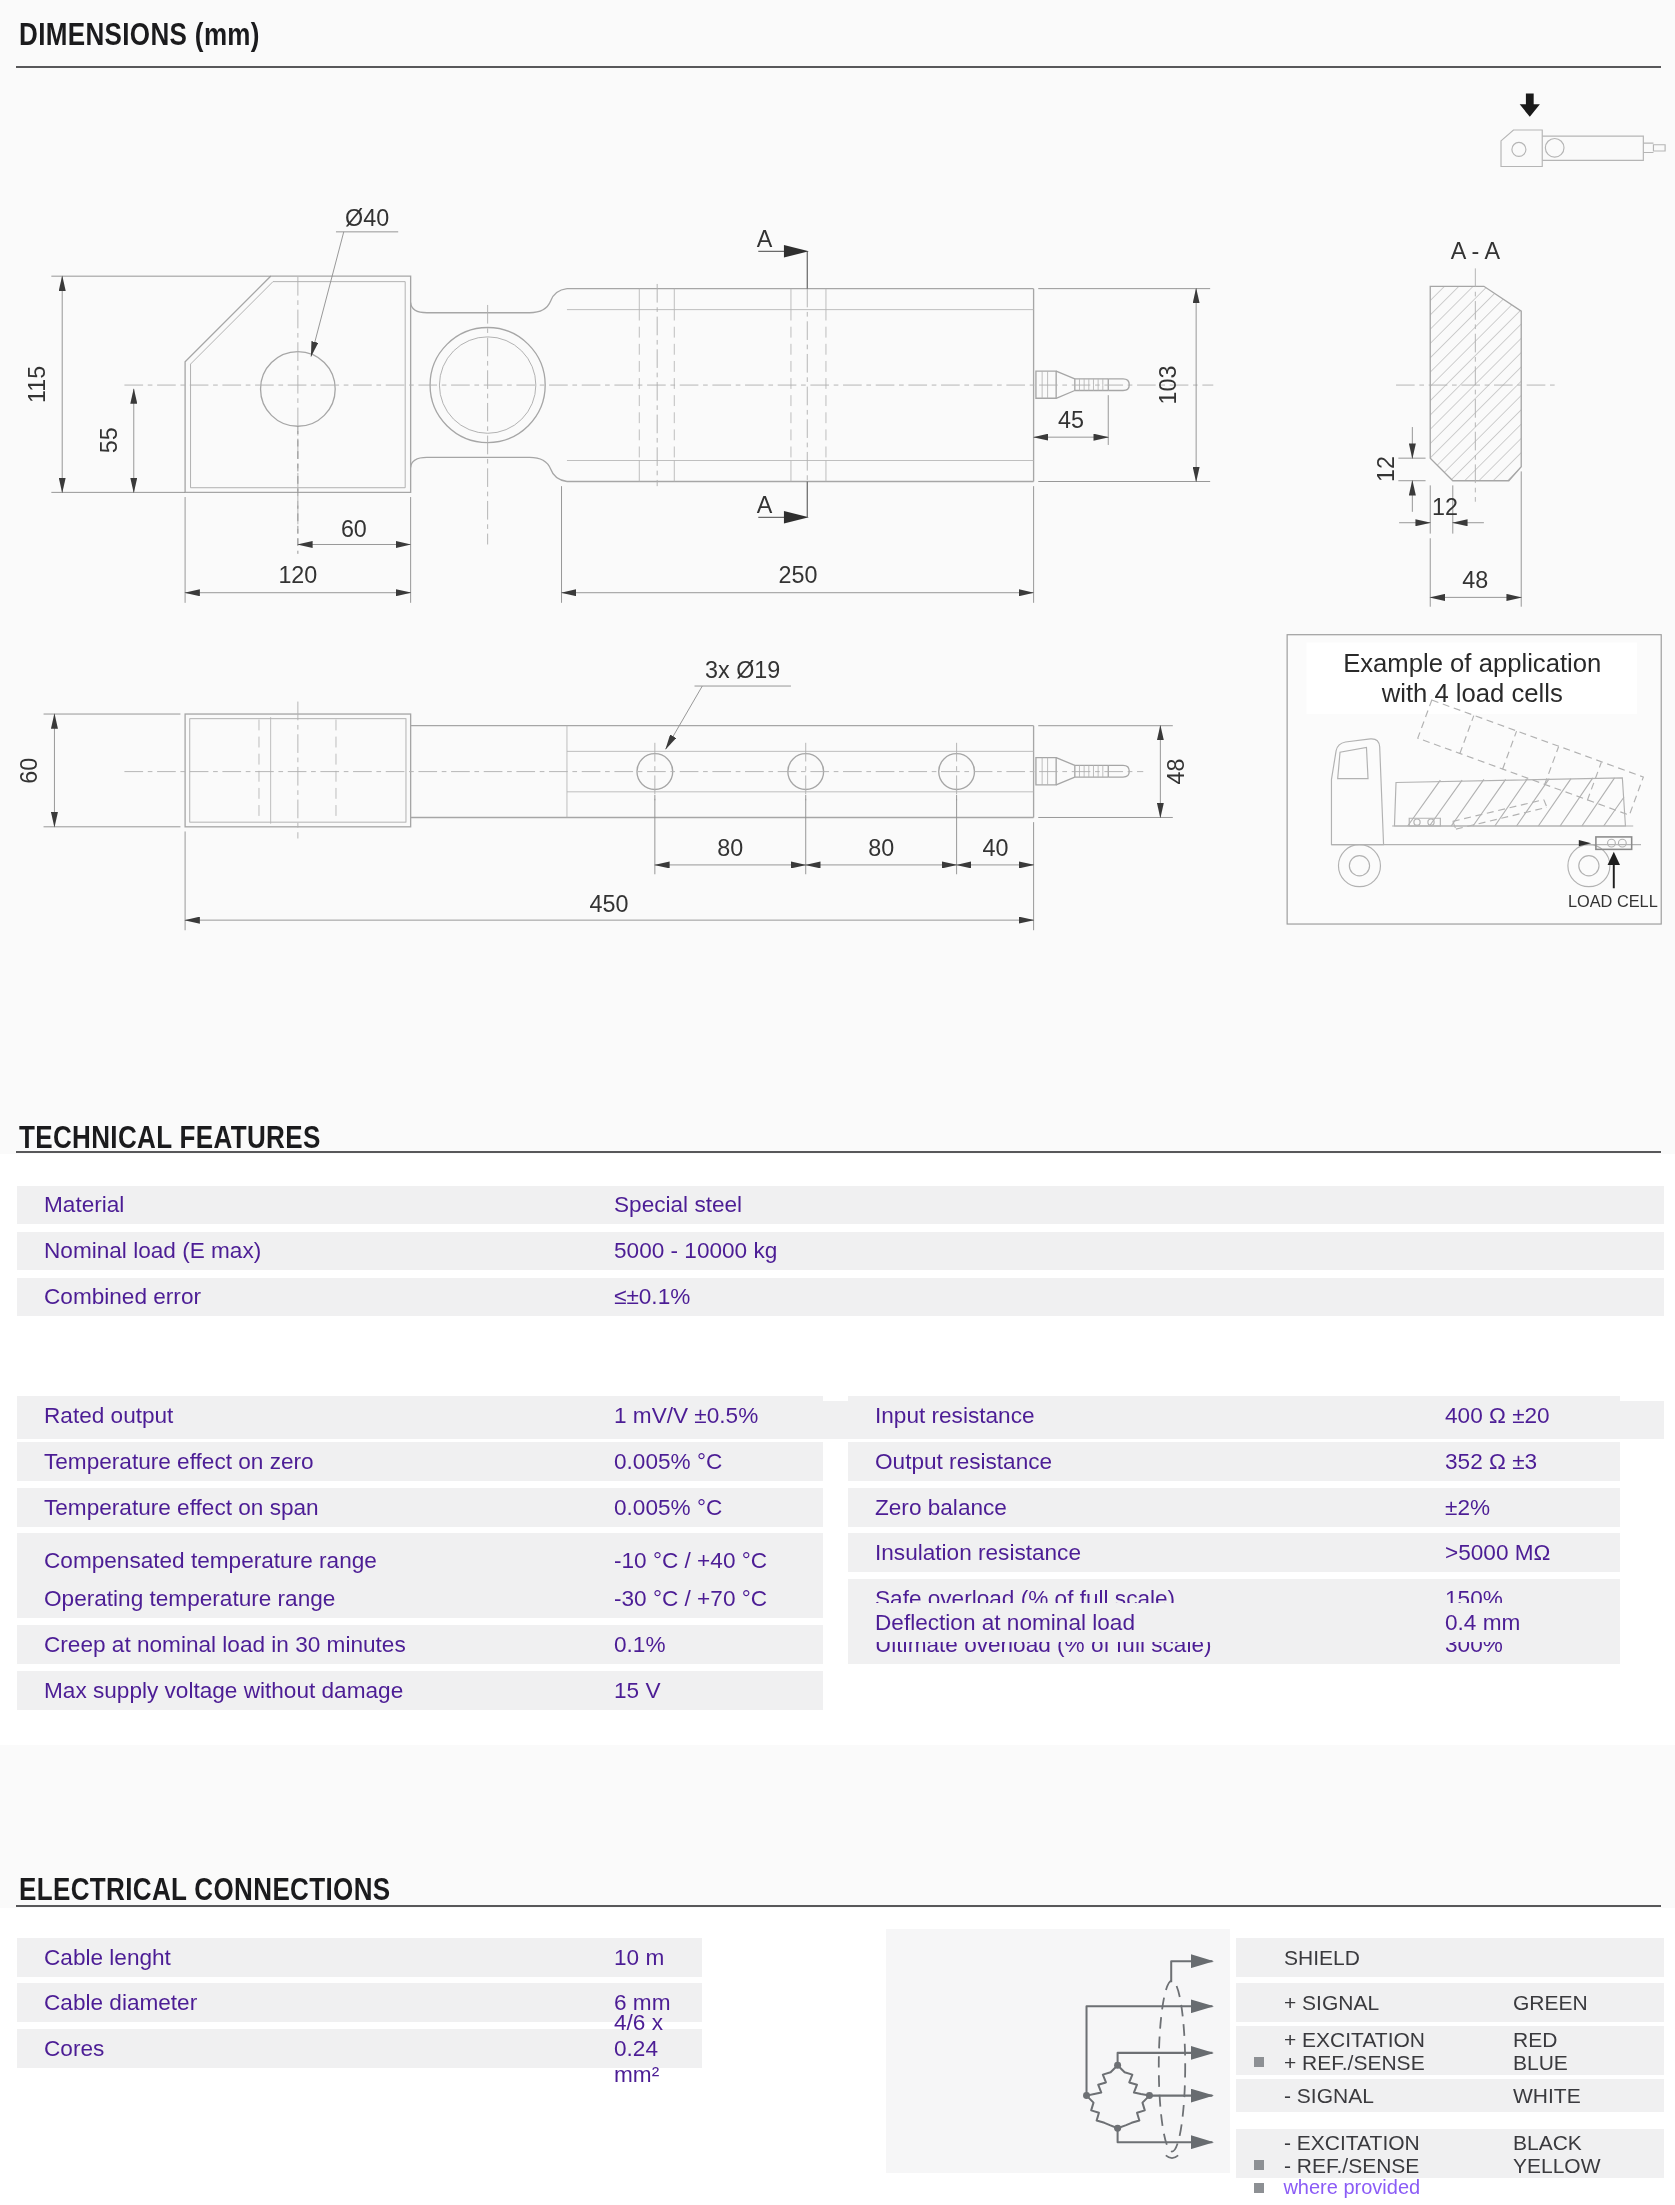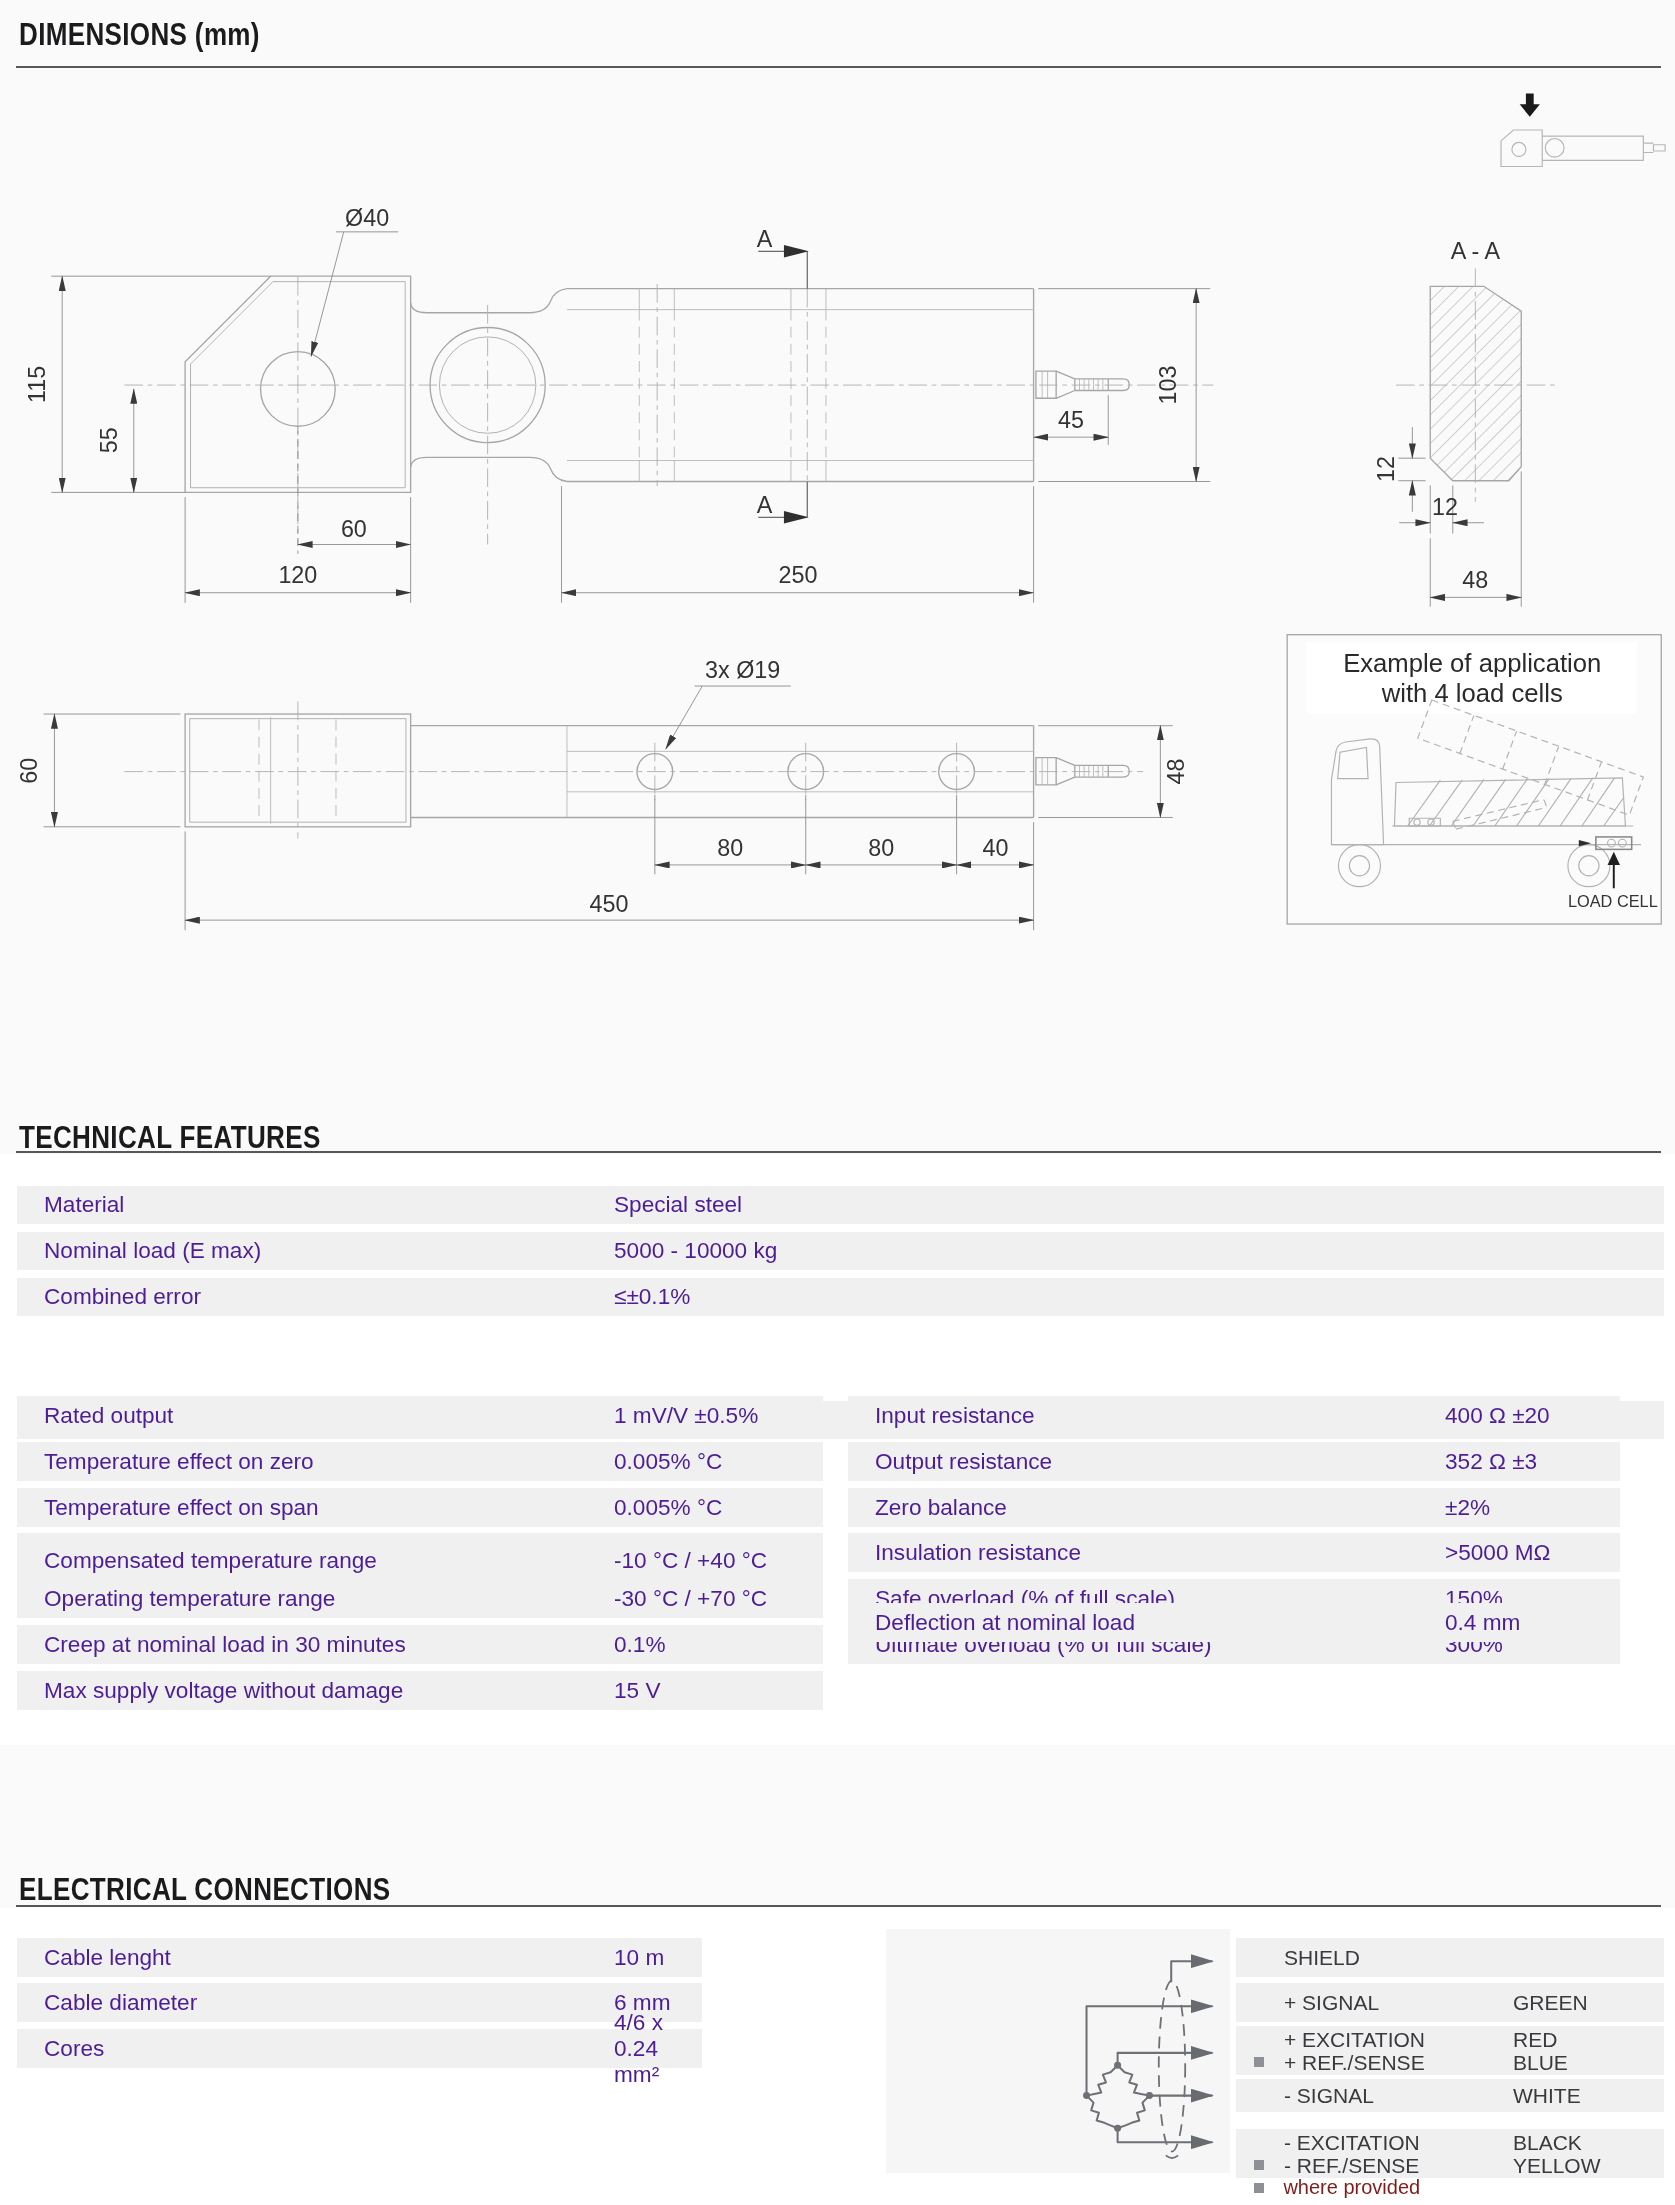--- a/index.html
+++ b/index.html
@@ -32,21 +32,21 @@
   .diag-panel{position:absolute;left:886px;top:1929px;width:344px;height:244px;background:#f6f6f7;}
   .wrow{
     position:absolute;left:1236px;width:428px;background:#f0f0f1;
     font-size:21px;color:#3a3a3e;
     display:flex;flex-direction:column;justify-content:center;
   }
   .wline{position:relative;height:23px;line-height:23px;}
   .wl{position:absolute;left:48px;white-space:nowrap;}
   .wc{position:absolute;left:277px;white-space:nowrap;}
   .wsq{position:absolute;left:18px;top:6.2px;width:10px;height:10px;background:#8d9094;}
-  .legend{position:absolute;left:1254px;top:2176px;height:23px;font-size:20px;color:#7f1d1d;display:flex;align-items:center;}
+  .legend{position:absolute;left:1254px;top:2176px;height:23px;font-size:20px;color:#8b5cf6;display:flex;align-items:center;}
   .legend .sq{width:10px;height:10px;background:#8d9094;margin-right:19.4px;}
   svg{position:absolute;}
   svg text{font-family:"Liberation Sans","DejaVu Sans",sans-serif;}
   .dt{font-size:30px;fill:#333;}
   .et{font-size:33px;fill:#2a2a2a;}
   .lt{font-size:21px;fill:#333;}
 </style>
 </head>
 <body>
 

